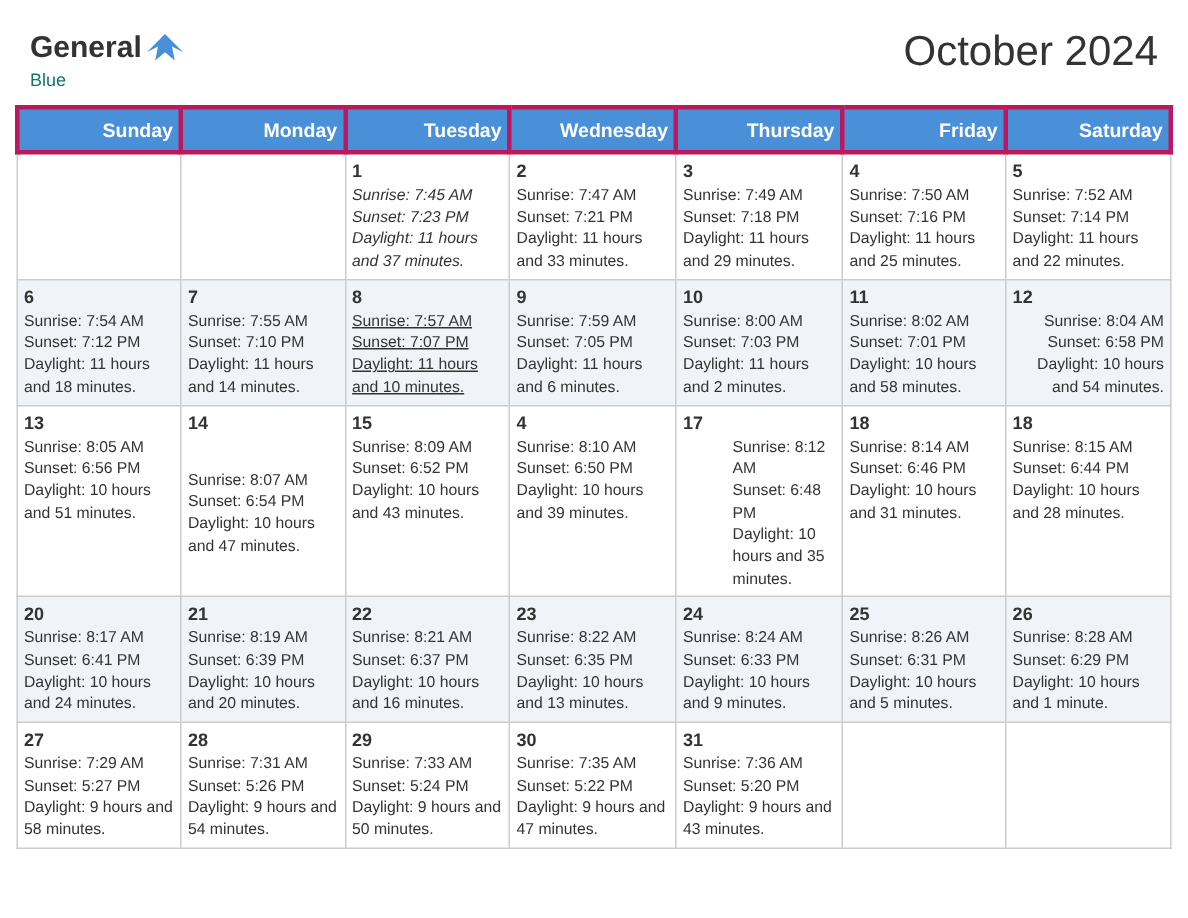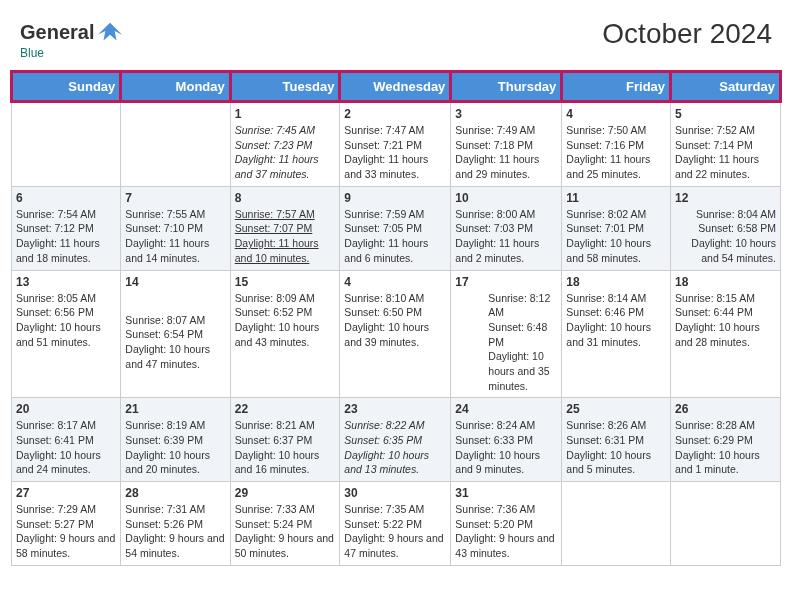--- a/index.html
+++ b/index.html
@@ -262,21 +262,21 @@
 Daylight: 10 hours and 20 minutes.</div>
         </td>
         <td>
           <span class="day-number">22</span>
           <div class="day-info" style="white-space: pre-line;">Sunrise: 8:21 AM
 Sunset: 6:37 PM
 Daylight: 10 hours and 16 minutes.</div>
         </td>
         <td>
           <span class="day-number">23</span>
-          <div class="day-info" style="white-space: pre-line; font-style: italic;">Sunrise: 8:22 AM
+          <div class="day-info" style="white-space: pre-line;">Sunrise: 8:22 AM
 Sunset: 6:35 PM
 Daylight: 10 hours and 13 minutes.</div>
         </td>
         <td>
           <span class="day-number">24</span>
           <div class="day-info" style="white-space: pre-line;">Sunrise: 8:24 AM
 Sunset: 6:33 PM
 Daylight: 10 hours and 9 minutes.</div>
         </td>
         <td>

